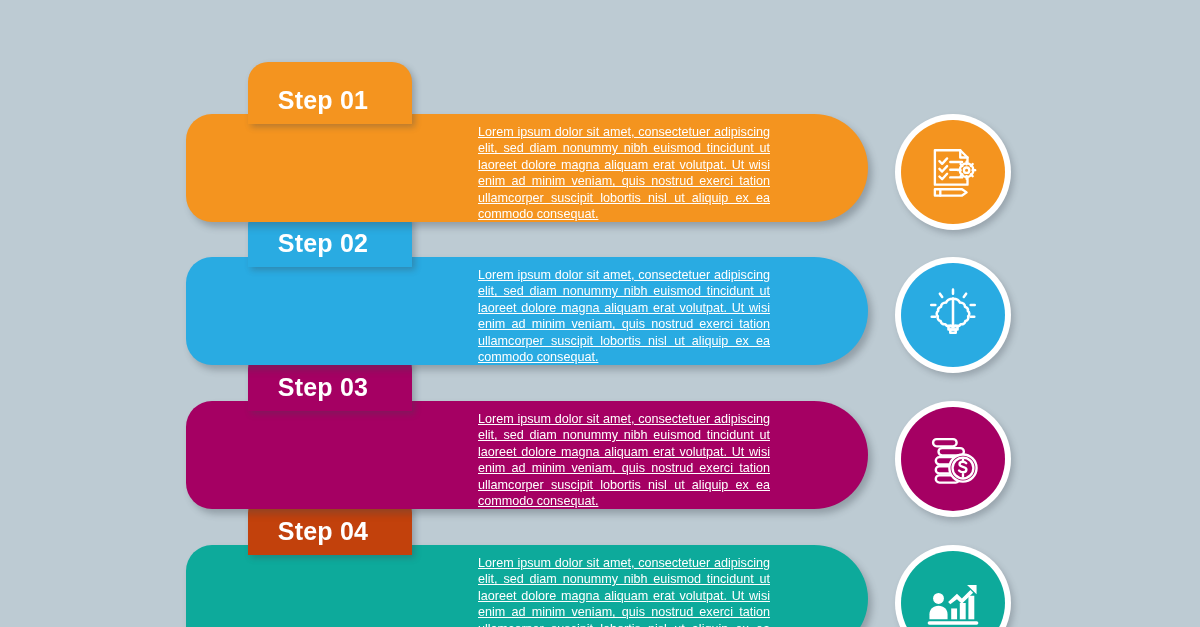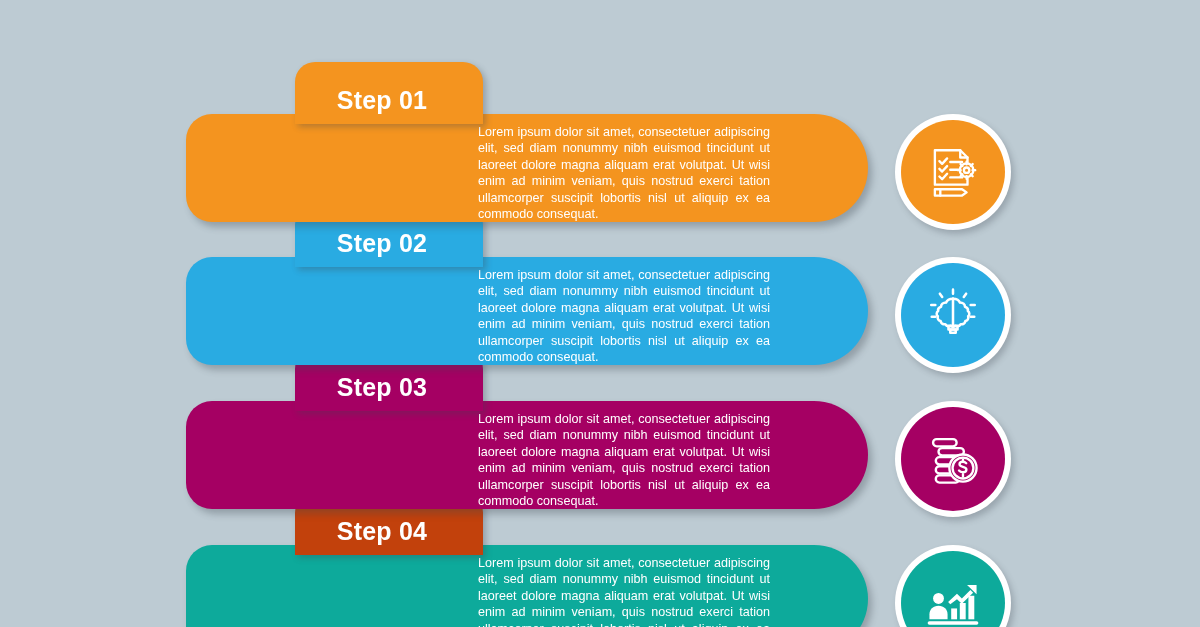--- a/index.html
+++ b/index.html
@@ -28,26 +28,25 @@
     left: 0;
     width: 1200px;
     height: 160px;
   }
 
   
   .step-tab {
     position: absolute;
     left: 248px;
     top: 0;
-    width: 188px;
+    width: 164px;
     height: 62px;
     border-radius: 20px 20px 0 0;
     box-sizing: border-box;
     box-shadow: 3px 3px 6px rgba(60, 70, 80, 0.33);
-    margin-left: 47px;
   }
   .step-tab-label {
     position: absolute;
     left: 0;
     right: 14px;
     bottom: 9px;
     text-align: center;
     color: #ffffff;
     font-size: 25px;
     font-weight: bold;
@@ -69,20 +68,21 @@
   .step-text {
     position: absolute;
     left: 292px;
     top: 10px;
     width: 292px;
     color: #ffffff;
     font-size: 12.6px;
     line-height: 16.4px;
     text-align: justify;
     text-justify: inter-word;
+    text-decoration: underline;
   }
 
   
   .step-icon-wrap {
     position: absolute;
     left: 895px;
     top: 52px;
     width: 116px;
     height: 116px;
     border-radius: 50%;

